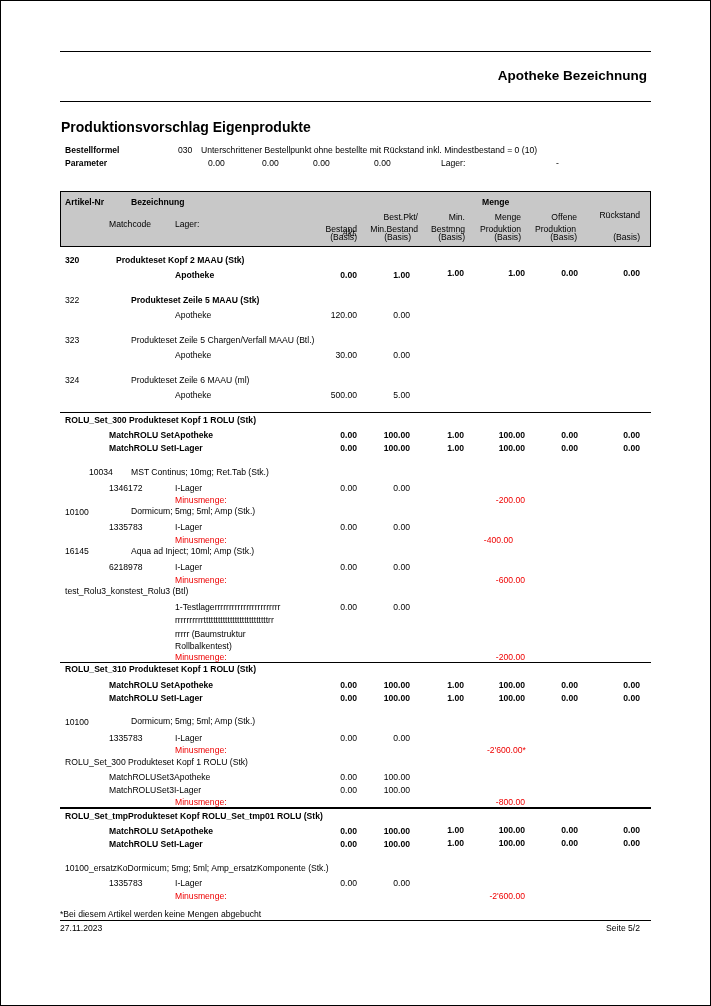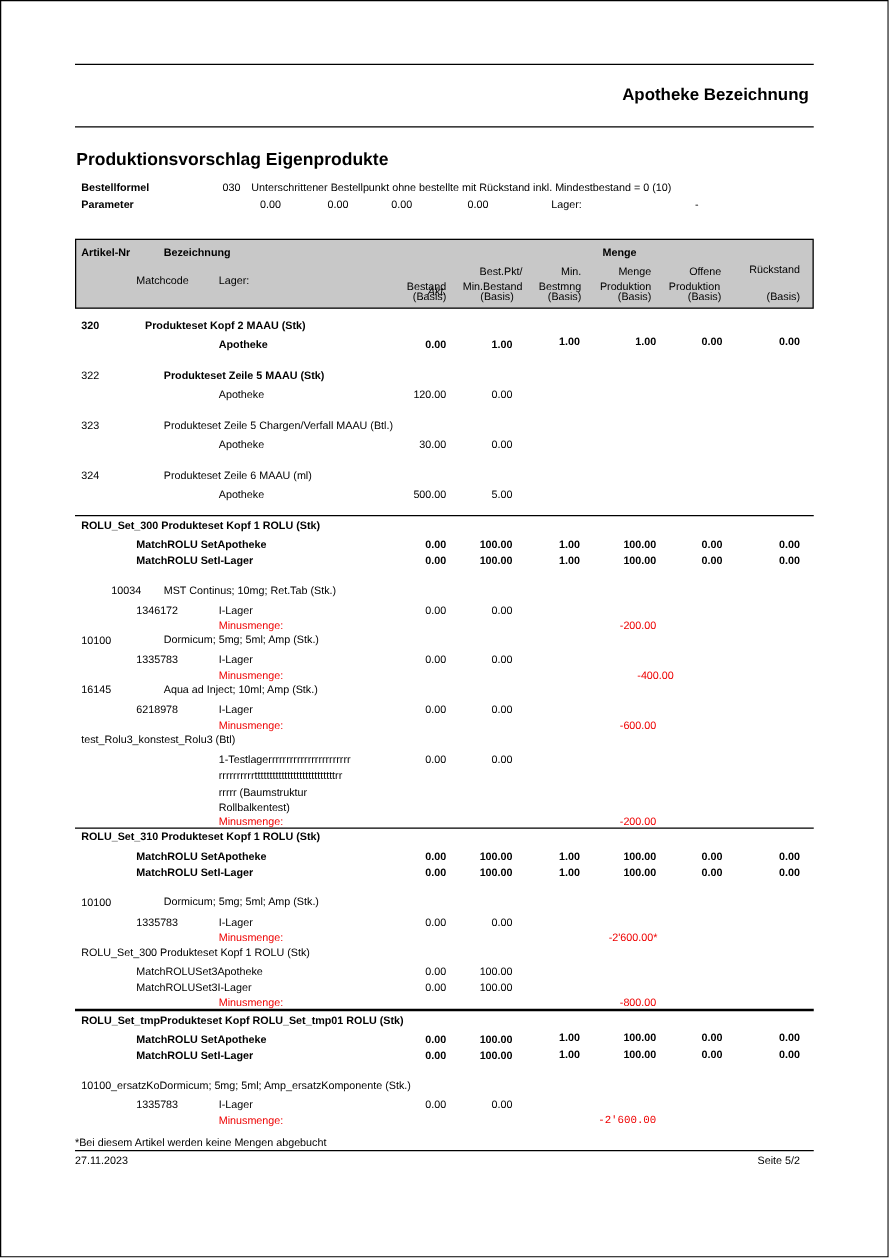--- a/index.html
+++ b/index.html
@@ -117,21 +117,21 @@
 <div class="abs red" style="left:175px;top:495px;">Minusmenge:</div>
 <div class="abs red r" style="right:186px;top:495px;">-200.00</div>
 
 <div class="abs" style="left:65px;top:507px;">10100</div>
 <div class="abs" style="left:131px;top:506px;">Dormicum; 5mg; 5ml; Amp  (Stk.)</div>
 <div class="abs" style="left:109px;top:522px;">1335783</div>
 <div class="abs" style="left:175px;top:522px;">I-Lager</div>
 <div class="abs r" style="right:354px;top:522px;">0.00</div>
 <div class="abs r" style="right:301px;top:522px;">0.00</div>
 <div class="abs red" style="left:175px;top:535px;">Minusmenge:</div>
-<div class="abs red r" style="right:172px;top:535px;">-400.00</div>
+<div class="abs red r" style="right:198px;top:535px;">-400.00</div>
 
 <div class="abs" style="left:65px;top:546px;">16145</div>
 <div class="abs" style="left:131px;top:546px;">Aqua ad Inject; 10ml; Amp  (Stk.)</div>
 <div class="abs" style="left:109px;top:562px;">6218978</div>
 <div class="abs" style="left:175px;top:562px;">I-Lager</div>
 <div class="abs r" style="right:354px;top:562px;">0.00</div>
 <div class="abs r" style="right:301px;top:562px;">0.00</div>
 <div class="abs red" style="left:175px;top:575px;">Minusmenge:</div>
 <div class="abs red r" style="right:186px;top:575px;">-600.00</div>
 
@@ -197,18 +197,18 @@
 <div class="abs b r" style="right:186px;top:838px;">100.00</div>
 <div class="abs b r" style="right:133px;top:838px;">0.00</div>
 <div class="abs b r" style="right:71px;top:838px;">0.00</div>
 
 <div class="abs" style="left:65px;top:863px;">10100_ersatzKoDormicum; 5mg; 5ml; Amp_ersatzKomponente  (Stk.)</div>
 <div class="abs" style="left:109px;top:878px;">1335783</div>
 <div class="abs" style="left:175px;top:878px;">I-Lager</div>
 <div class="abs r" style="right:354px;top:878px;">0.00</div>
 <div class="abs r" style="right:301px;top:878px;">0.00</div>
 <div class="abs red" style="left:175px;top:891px;">Minusmenge:</div>
-<div class="abs red r" style="right:186px;top:891px;font-family:Liberation Mono, monospace;">-2'600.00</div>
+<div class="abs red r" style="right:186px;top:891px;">-2'600.00</div>
 
 <div class="abs" style="left:60px;top:909px;">*Bei diesem Artikel werden keine Mengen abgebucht</div>
 <div class="hr" style="top:920px;height:1px;"></div>
 <div class="abs" style="left:60px;top:923px;">27.11.2023</div>
 <div class="abs r" style="right:71px;top:923px;">Seite  5/2</div>
 
 </body></html>

